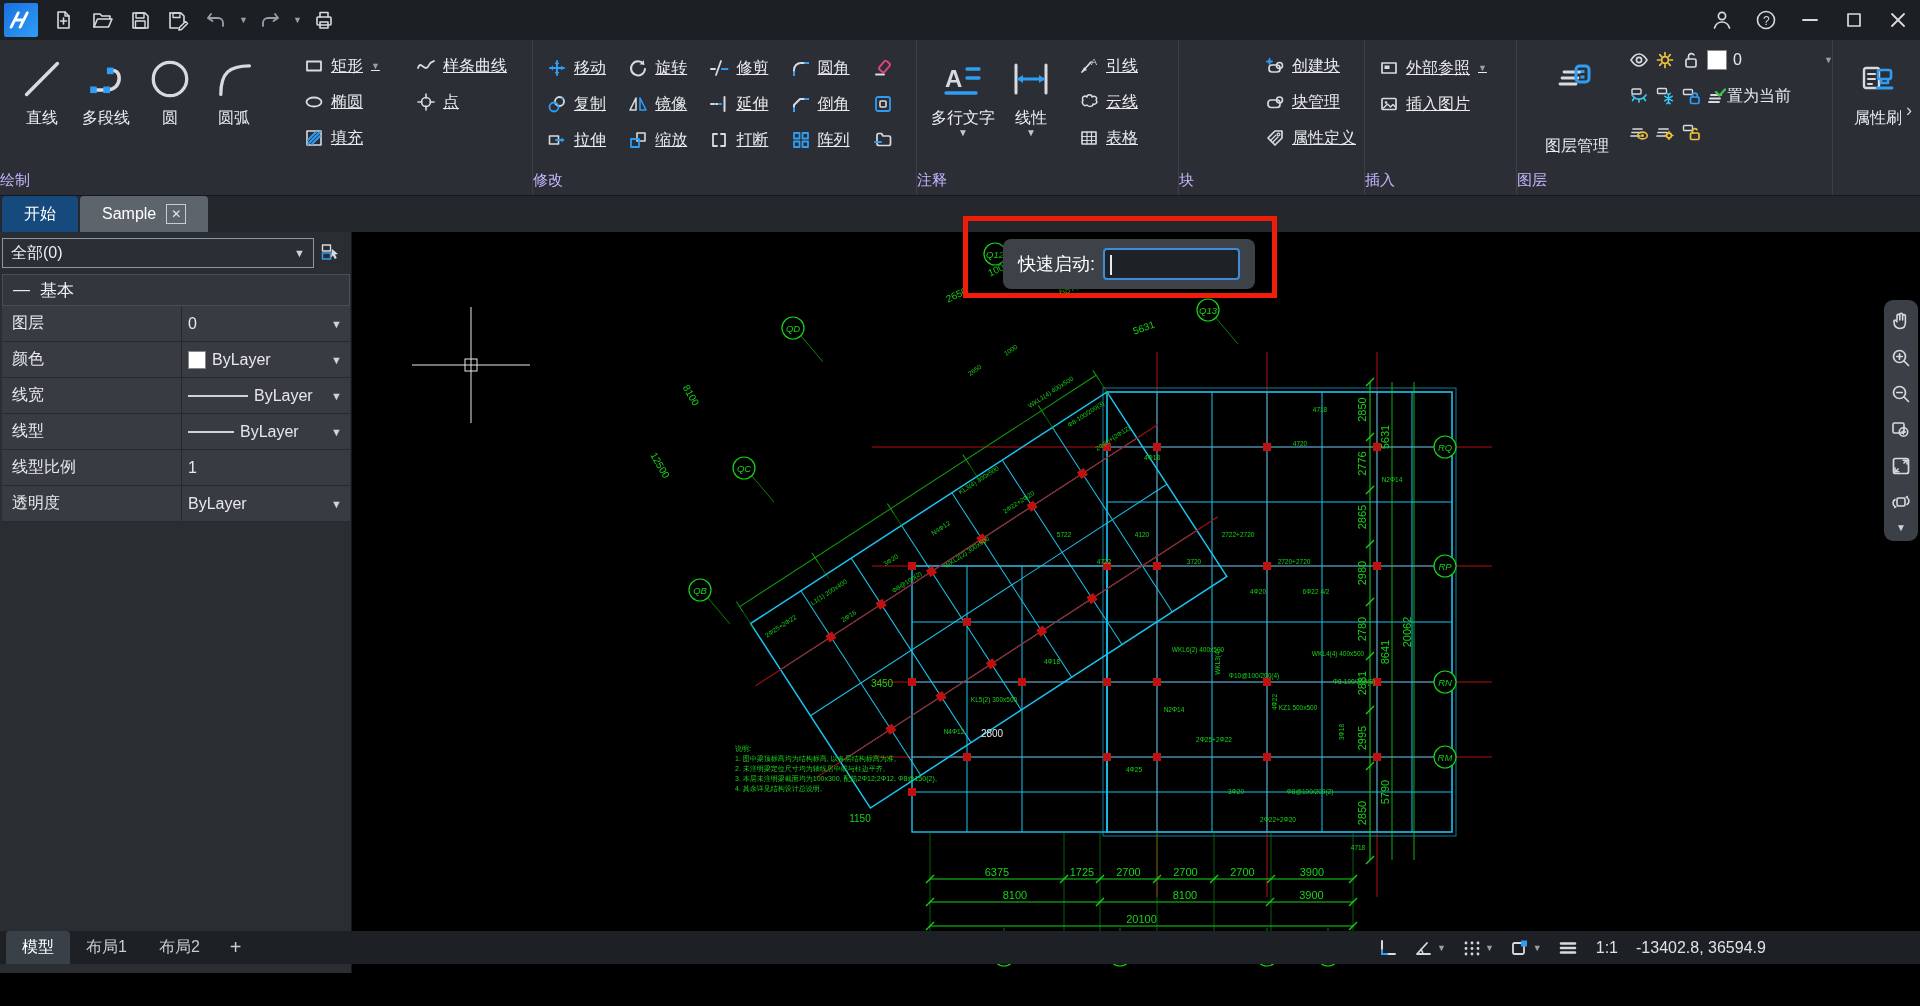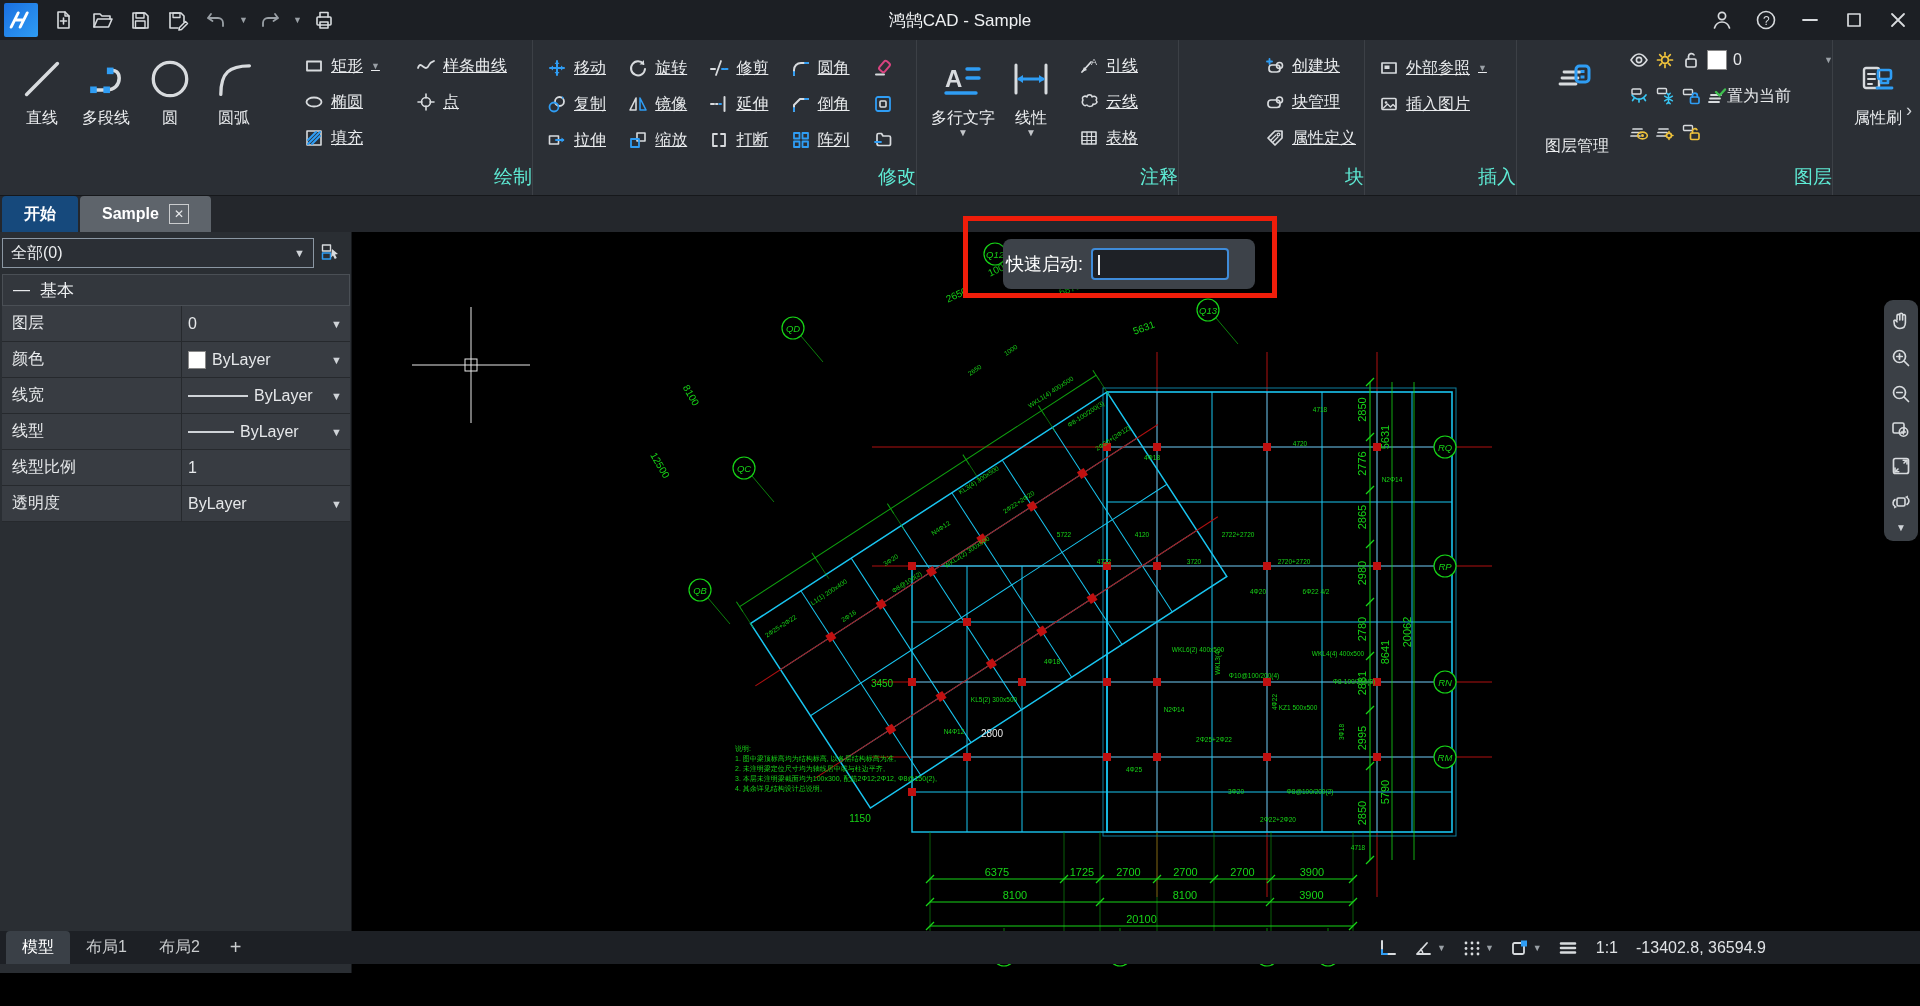--- a/index.html
+++ b/index.html
@@ -13,37 +13,37 @@
   .qa{display:flex;align-items:center;gap:6px;margin-left:10px;}
   .qabtn{width:32px;height:32px;display:flex;align-items:center;justify-content:center;border-radius:3px;}
   .ddcaret{font-size:9px;color:#9aa0a6;margin-left:1px;}
   .wtitle{position:absolute;left:0;right:0;text-align:center;font-size:17px;color:#eef0f2;pointer-events:none;}
   .wctrls{position:absolute;right:0;top:0;height:40px;display:flex;align-items:center;}
   .wcbtn{width:44px;height:40px;display:flex;align-items:center;justify-content:center;color:#dfe2e5;font-size:16px;}
 
   
   .ribbon{position:absolute;left:0;top:40px;width:1920px;height:156px;background:#2b2f35;border-bottom:1px solid #16181b;display:flex;}
   .rgroup{position:relative;height:100%;border-right:1px solid #3c4046;padding:8px 6px 0 10px;}
-  .glabel{position:absolute;bottom:5px;left:0;width:100%;text-align:right;color:#5eead4;font-size:19px;}
+  .glabel{position:absolute;bottom:5px;left:0;width:100%;text-align:left;color:#c4b5fd;font-size:15px;}
   .bigrow{display:flex;align-items:flex-start;height:110px;}
   .bigbtn{display:flex;flex-direction:column;align-items:center;min-width:64px;padding:2px 4px;color:#e9ebed;font-size:16px;cursor:default;border-radius:3px;}
   .bigbtn .bicon{height:58px;display:flex;align-items:center;justify-content:center;}
   .scol{display:flex;flex-direction:column;}
   .srow{display:flex;align-items:center;gap:7px;height:36px;color:#e9ebed;font-size:16px;white-space:nowrap;padding:0 4px;border-radius:3px;text-decoration:underline;}
   .mgrid{display:grid;grid-template-rows:repeat(3,36px);grid-auto-flow:column;column-gap:2px;}
   .icononly{width:30px;justify-content:center;}
   .caret-under{font-size:10px;color:#c3c6ca;line-height:8px;}
   .layer-rows{display:flex;flex-direction:column;margin-left:4px;}
   .lrow{display:flex;align-items:center;gap:6px;height:36px;color:#e9ebed;font-size:16px;}
   .swatch-white{width:20px;height:20px;background:#fff;border:1px solid #888;}
   .ribbon-expand{position:absolute;right:2px;top:60px;color:#cfd3d7;font-size:18px;width:16px;text-align:center;}
 
   
   .doctabs{position:absolute;left:0;top:196px;width:1920px;height:36px;background:#24272c;display:flex;align-items:flex-end;}
-  .dtab{height:36px;display:flex;align-items:center;justify-content:center;gap:10px;font-size:16px;color:#fff;padding:0 22px;border-radius:4px 4px 0 0;margin-left:2px;font-weight:bold;}
+  .dtab{height:36px;display:flex;align-items:center;justify-content:center;gap:10px;font-size:16px;color:#fff;padding:0 22px;border-radius:4px 4px 0 0;margin-left:2px;}
   .dtab.blue{background:#16497c;}
   .dtab.gray{background:#5e646b;}
   .tabclose{width:20px;height:20px;border:1px solid #caccce;display:flex;align-items:center;justify-content:center;font-size:12px;color:#e8eaec;}
 
   
   .leftpanel{position:absolute;left:0;top:232px;width:352px;height:741px;background:#2a2e33;border-right:1px solid #16181b;}
   .psel{position:absolute;left:2px;top:6px;width:312px;height:30px;background:#2b2f35;border:1px solid #8b97a3;display:flex;align-items:center;color:#eceef0;font-size:16px;padding:0 8px;}
   .psel .par{margin-left:auto;color:#cfd3d7;font-size:11px;}
   .qsel{position:absolute;right:6px;top:8px;width:28px;height:26px;display:flex;align-items:center;justify-content:center;}
   .psec{position:absolute;left:2px;top:42px;width:348px;height:32px;background:#33373d;border:1px solid #4a4f55;display:flex;align-items:center;gap:10px;color:#eef0f2;font-size:17px;padding:0 10px;}
@@ -52,21 +52,21 @@
   .pcell-l{width:180px;display:flex;align-items:center;padding:0 10px;color:#e6e8ea;font-size:16px;border-right:1px solid #26292d;}
   .pcell-v{flex:1;display:flex;align-items:center;padding:0 6px;color:#e6e8ea;font-size:16px;gap:6px;position:relative;}
   .pcell-v .par{position:absolute;right:8px;color:#cfd3d7;font-size:11px;}
   .lwline{display:inline-block;width:60px;height:2px;background:#cfd3d7;}
   .ltline{display:inline-block;width:46px;height:2px;background:#cfd3d7;}
 
   
   .canvas{position:absolute;left:352px;top:232px;width:1568px;height:741px;background:#000;}
 
   
-  .qspopup{position:absolute;left:1003px;top:239px;width:252px;height:50px;background:#3d4249;border-radius:8px;display:flex;align-items:center;padding:0 3px;box-shadow:0 2px 8px rgba(0,0,0,.6);z-index:40;}
+  .qspopup{position:absolute;left:1003px;top:239px;width:252px;height:50px;background:#3d4249;border-radius:8px;display:flex;align-items:center;padding:0 15px;box-shadow:0 2px 8px rgba(0,0,0,.6);z-index:40;}
   .qspopup .qlabel{color:#fff;font-size:18px;white-space:nowrap;}
   .qsinput{margin-left:8px;width:138px;height:32px;background:#1e2126;border:2px solid #3f8cda;border-radius:4px;position:relative;}
   .qscaret{position:absolute;left:5px;top:5px;width:1.5px;height:20px;background:#e8eaec;}
   .redbox{position:absolute;left:963px;top:216px;width:314px;height:82px;border:5px solid #ef1d0a;z-index:50;pointer-events:none;}
 
   
   .navbar{position:absolute;left:1884px;top:300px;width:34px;background:rgba(62,67,74,.95);border-radius:9px;display:flex;flex-direction:column;align-items:center;padding:4px 0;z-index:30;}
   .navbtn{width:30px;height:36px;display:flex;align-items:center;justify-content:center;}
   .navcaret{color:#cfd3d7;font-size:10px;padding:2px 0 4px;}
 
@@ -135,21 +135,20 @@
           </svg>
         </div>
         <span class="ddcaret">▼</span>
         <div class="qabtn">
           <svg width="22" height="23" viewBox="0 0 22 23" fill="none" stroke-linecap="round" stroke-linejoin="round">
             <rect x="4" y="8" width="14" height="8" rx="1" stroke="#d8dbde" stroke-width="1.6"></rect>
             <path d="M7 8V3.5h8V8M7 13h8v6H7z" stroke="#d8dbde" stroke-width="1.6"></path>
           </svg>
         </div>
       </div>
-    <div class="wtitle">鸿鹄CAD - Sample</div>
     <div class="wctrls" id="win-ctrls">
         <div class="wcbtn">
           <svg width="22" height="22" viewBox="0 0 22 22" fill="none" stroke-linecap="round" stroke-linejoin="round">
             <circle cx="11" cy="7" r="3.6" stroke="#d8dbde" stroke-width="1.7"></circle>
             <path d="M3.5 19c1.3-4 4-6 7.5-6s6.2 2 7.5 6" stroke="#d8dbde" stroke-width="1.7"></path>
           </svg>
         </div>
         <div class="wcbtn">
           <svg width="22" height="22" viewBox="0 0 22 22" fill="none" stroke-linecap="round" stroke-linejoin="round">
             <circle cx="11" cy="11" r="8.5" stroke="#d8dbde" stroke-width="1.6"></circle>

